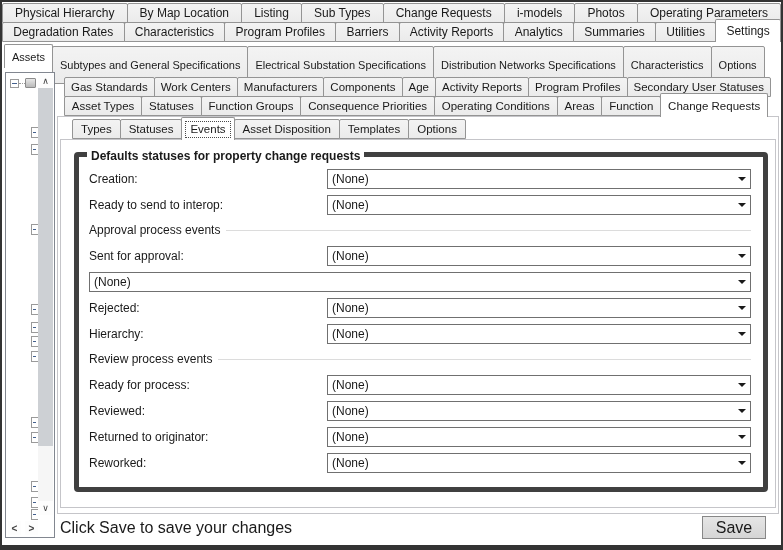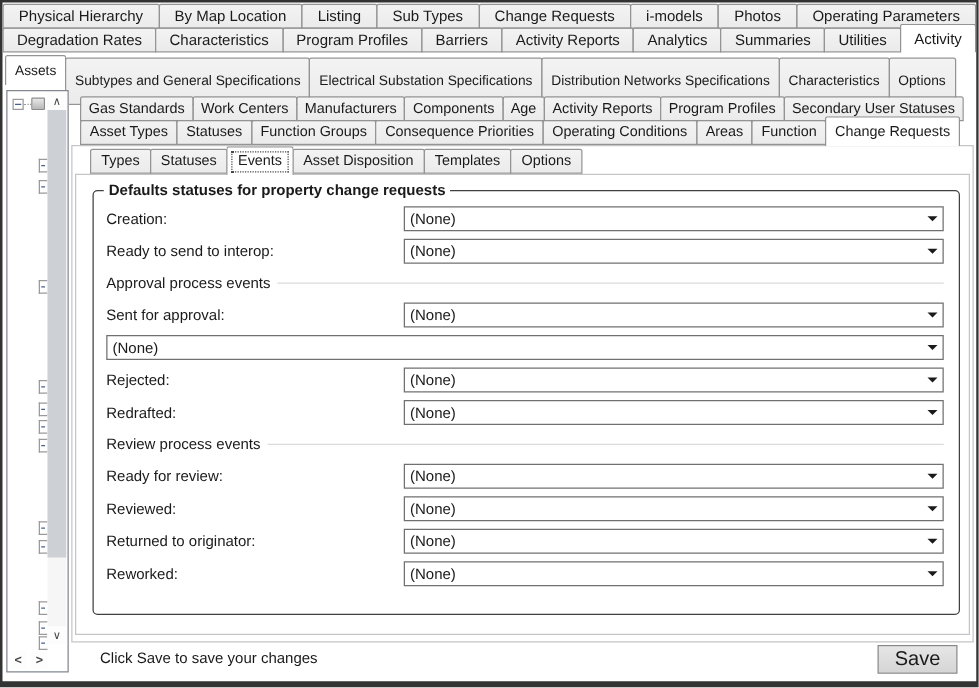--- a/index.html
+++ b/index.html
@@ -45,21 +45,21 @@
   .row6 .tab { flex:0 0 auto; font-size:11.5px; padding:0 8px; }
   .row6 .tab.active { margin-top:-2px; height:23px; align-self:flex-start; }
   .tab.focused::after {
     content:""; position:absolute; left:3px; right:3px; top:3px; bottom:2px;
     border:1px dotted #4a4a4a; pointer-events:none;
   }
   .events-page { position:absolute; left:2px; right:2px; top:22px; bottom:5px; border:1px solid #c5c5c9; background:#fff; }
   
   .groupbox {
     position:absolute; left:13px; right:7px; top:12px; height:340px;
-    border:1px solid #404040; border-radius:4px; background:#fff;
+    border:5px solid #404040; border-radius:4px; background:#fff;
   }
   .gb-title { position:absolute; top:-8px; left:8px; background:#fff; padding:0 4px; font-weight:bold; font-size:12px; }
   .gb-body { padding:12px 12px 0 10px; }
   .field-row { display:flex; align-items:center; height:20px; margin-bottom:6px; }
   .field-label { flex:0 0 238px; font-size:12px; }
   .combo {
     flex:1 1 auto; height:20px; background:#fff; border:1px solid #707070;
     display:flex; align-items:center;
   }
   .combo-text { flex:1; padding-left:4px; font-size:12px; white-space:nowrap; overflow:hidden; }
@@ -79,21 +79,21 @@
   .tree-root-icon { width:11px; height:10px; border:1px solid #8b8b8b; background:linear-gradient(#e8e8e8,#b9b9b9); border-radius:1px; }
   .tree-stub { position:absolute; left:25px; width:7px; height:11px; border:1px solid #9a9a9a; border-right:none; background:#fff; }
   .tree-stub::after { content:""; position:absolute; left:1px; top:4px; width:3px; height:1px; background:#44618e; }
   .vsb { position:absolute; left:32px; top:1px; width:15px; height:441px; background:#f6f6f6; }
   .vsb-btn { height:14px; display:flex; align-items:center; justify-content:center; font-size:9px; color:#444; background:#fdfdfd; }
   .vsb-down { position:absolute; bottom:0; left:0; right:0; }
   .vsb-thumb { height:358px; background:#cdd0d4; }
   .hsb { position:absolute; left:2px; bottom:2px; height:14px; display:flex; gap:4px; align-items:center; }
   .hsb-btn { width:13px; height:14px; display:flex; align-items:center; justify-content:center; font-size:10px; font-weight:bold; color:#444; background:#fdfdfd; }
   
-  .status-text { position:absolute; left:58px; top:517px; font-size:12px;margin-left:20px; }
+  .status-text { position:absolute; left:58px; top:517px; font-size:16px; }
   .save-button {
     position:absolute; left:700px; top:514px; width:64px; height:23px;
     display:flex; align-items:center; justify-content:center; font-size:16px;
     background:linear-gradient(#e6e6e6,#d5d5d5); border:1px solid #878787;
   }
 </style>
 </head>
 <body>
 
 <div class="window">
@@ -111,21 +111,21 @@
 
   <div class="tabs-row row2">
     <div class="tab">Degradation Rates</div>
     <div class="tab">Characteristics</div>
     <div class="tab">Program Profiles</div>
     <div class="tab">Barriers</div>
     <div class="tab">Activity Reports</div>
     <div class="tab">Analytics</div>
     <div class="tab">Summaries</div>
     <div class="tab">Utilities</div>
-    <div class="tab active">Activity</div>
+    <div class="tab active">Settings</div>
   </div>
 
   <div class="tabs-row row3">
     <div class="tab active">Assets</div>
     <div class="tab">Subtypes and General Specifications</div>
     <div class="tab">Electrical Substation Specifications</div>
     <div class="tab">Distribution Networks Specifications</div>
     <div class="tab">Characteristics</div>
     <div class="tab">Options</div>
   </div>
@@ -230,34 +230,34 @@
               </div>
             </div>
             <div class="field-row">
               <span class="field-label">Rejected:</span>
               <div class="combo">
                 <span class="combo-text">(None)</span>
                 <span class="combo-arrow"></span>
               </div>
             </div>
             <div class="field-row">
-              <span class="field-label">Redrafted:</span>
+              <span class="field-label">Hierarchy:</span>
               <div class="combo">
                 <span class="combo-text">(None)</span>
                 <span class="combo-arrow"></span>
               </div>
             </div>
 
             <div class="section-hdr">
               <span>Review process events</span>
               <span class="line"></span>
             </div>
 
             <div class="field-row">
-              <span class="field-label">Ready for review:</span>
+              <span class="field-label">Ready for process:</span>
               <div class="combo">
                 <span class="combo-text">(None)</span>
                 <span class="combo-arrow"></span>
               </div>
             </div>
             <div class="field-row">
               <span class="field-label">Reviewed:</span>
               <div class="combo">
                 <span class="combo-text">(None)</span>
                 <span class="combo-arrow"></span>

